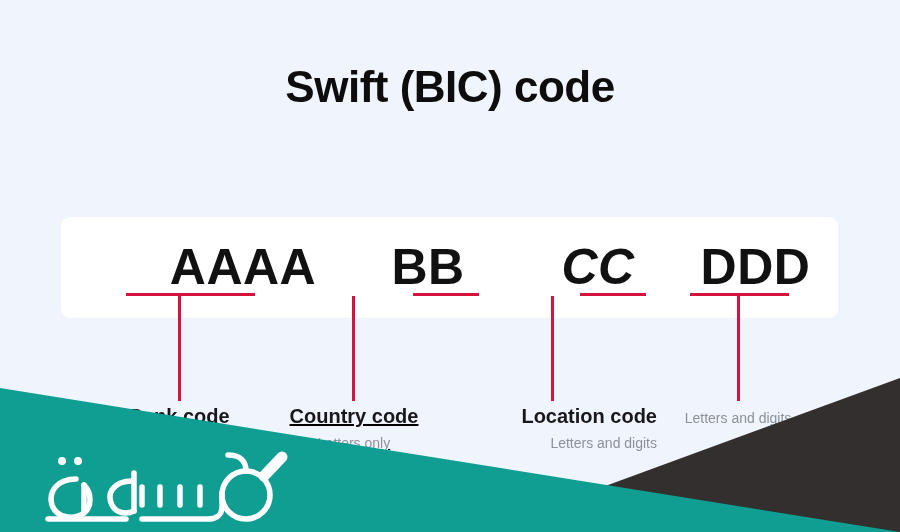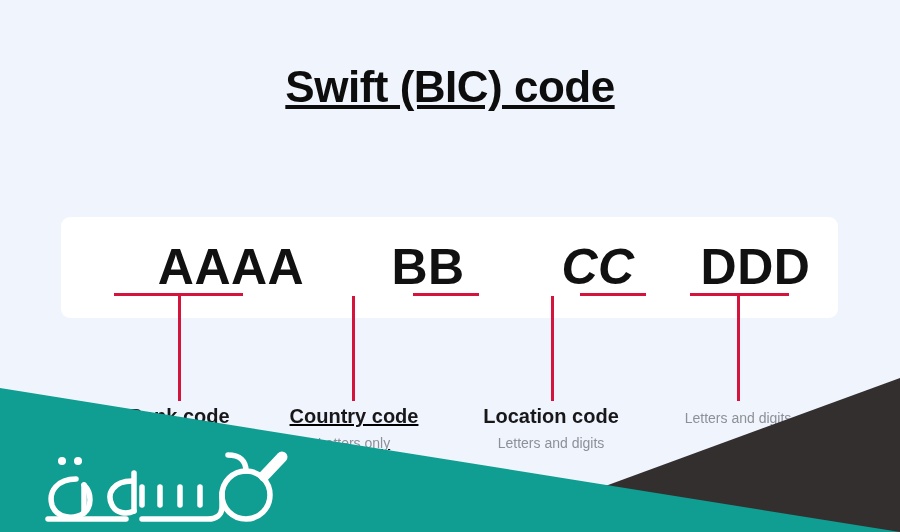--- a/index.html
+++ b/index.html
@@ -27,21 +27,20 @@
     position: absolute;
     left: 0;
     top: 62px;
     width: 900px;
     text-align: center;
     font-size: 44px;
     font-weight: bold;
     color: #0d0d0d;
     letter-spacing: -0.5px;
     line-height: 1.15;
-    text-decoration: underline;
   }
   #subtitle {
     position: absolute;
     left: 0;
     top: 130px;
     width: 900px;
     text-align: center;
     font-size: 22px;
     font-weight: 400;
     color: #84888f;
@@ -141,21 +140,21 @@
 </style>
 </head>
 <body>
 
 <div id="stage">
 
   <div id="title">Swift (BIC) code</div>
 
   <div id="code-card">
 
-    <div class="segment" style="left:0px; width:292px;padding-left:48px;">
+    <div class="segment" style="left:12px; width:292px;padding-left:48px;">
       <div class="segment-text">AAAA</div>
       <div class="segment-underline" style="left:53px; width:129px;"></div>
     </div>
 
     <div class="segment" style="left:292px; width:150px;">
       <div class="segment-text">BB</div>
       <div class="segment-underline" style="left:60px; width:66px;"></div>
     </div>
 
     <div class="segment" style="left:462px; width:150px;font-style:italic;">
@@ -177,21 +176,21 @@
   <div class="label-group" style="left:73px; top:404px; width:212px;">
     <div class="label-main">Bank code</div>
     <div class="label-sub">Letters only</div>
   </div>
 
   <div class="label-group" style="left:248px; top:404px; width:212px;text-decoration:underline;">
     <div class="label-main">Country code</div>
     <div class="label-sub">Letters only</div>
   </div>
 
-  <div class="label-group" style="left:445px; top:404px; width:212px;">
+  <div class="label-group" style="left:445px; top:404px; width:212px;text-align:right;">
     <div class="label-main">Location code</div>
     <div class="label-sub">Letters and digits</div>
   </div>
 
   <div class="label-group" style="left:632px; top:404px; width:212px;">
     <div class="label-sub">Letters and digits</div>
   </div>
 
   <svg id="shape-dark" viewBox="0 0 900 532" preserveAspectRatio="none">
     <polygon points="900,378 900,532 480,532" fill="#332f2e"></polygon>

